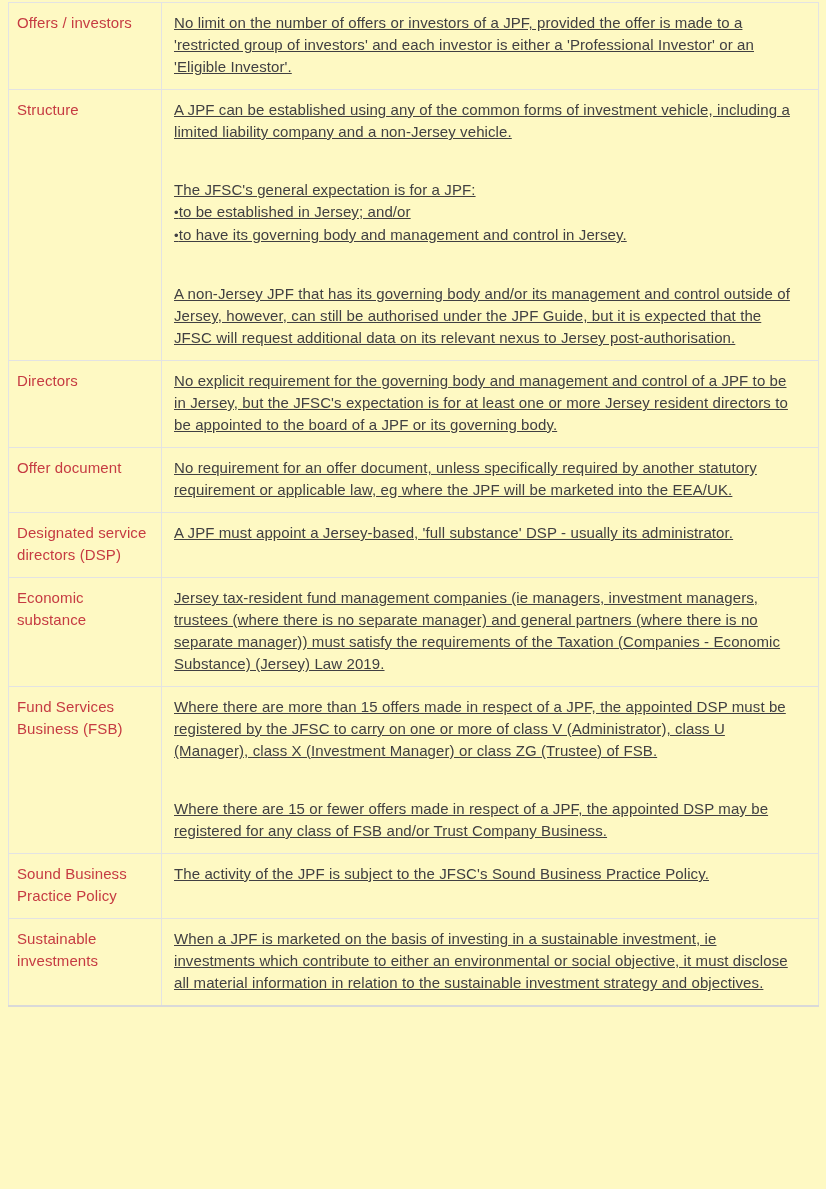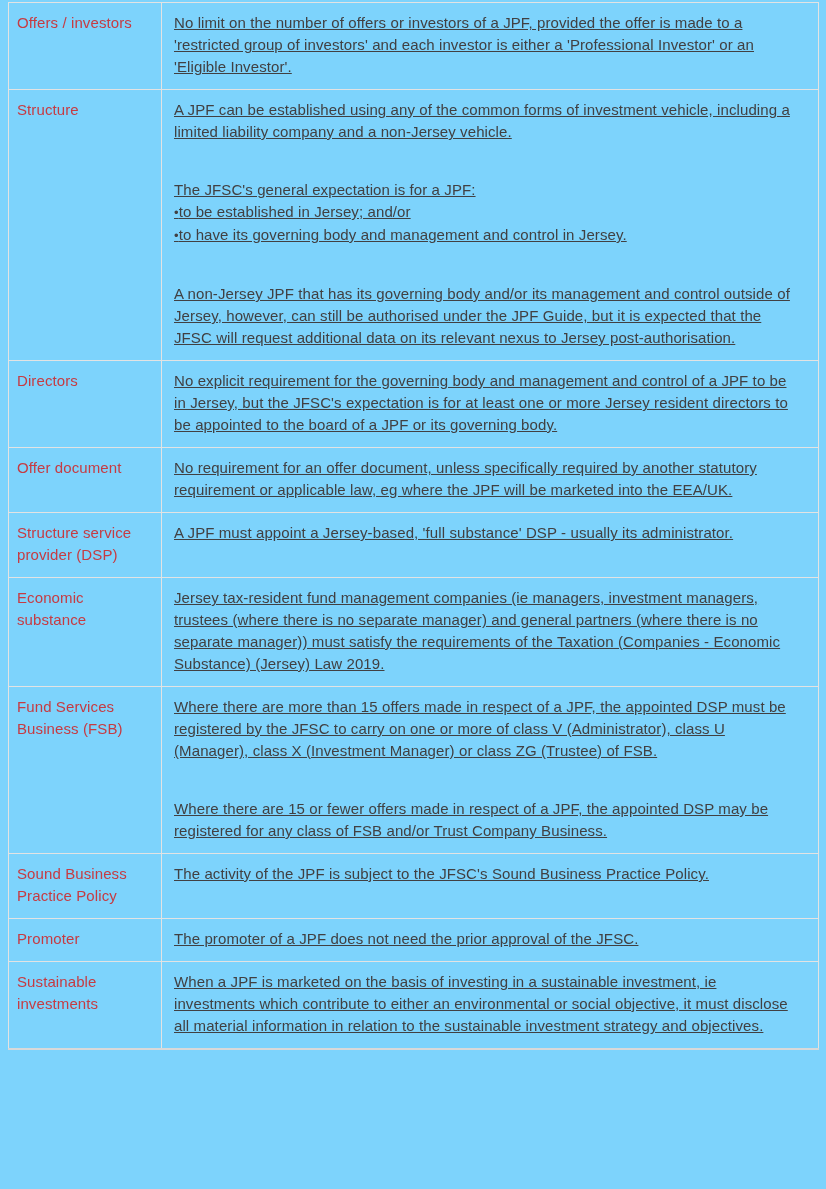--- a/index.html
+++ b/index.html
@@ -8,21 +8,21 @@
     padding: 0;
     background: #ffffff;
     width: 826px;
     height: 1189px;
     font-family: "Liberation Sans", "DejaVu Sans", sans-serif;
   }
   .page {
     position: relative;
     width: 826px;
     height: 1189px;
-    background: #7dd3fc;
+    background: #fef9c3;
     overflow: hidden;
   }
   table.doc-table {
     position: absolute;
     left: 8px;
     top: 2px;
     width: 811px;
     border-collapse: collapse;
     table-layout: fixed;
   }
@@ -91,21 +91,21 @@
             <p>No explicit requirement for the governing body and management and control of a JPF to be in Jersey, but the JFSC's expectation is for at least one or more Jersey resident directors to be appointed to the board of a JPF or its governing body.</p>
           </td>
         </tr>
         <tr>
           <td class="label-cell">Offer document</td>
           <td class="content-cell">
             <p>No requirement for an offer document, unless specifically required by another statutory requirement or applicable law, eg where the JPF will be marketed into the EEA/UK.</p>
           </td>
         </tr>
         <tr>
-          <td class="label-cell">Structure service provider (DSP)</td>
+          <td class="label-cell">Designated service directors (DSP)</td>
           <td class="content-cell">
             <p>A JPF must appoint a Jersey-based, 'full substance' DSP - usually its administrator.</p>
           </td>
         </tr>
         <tr>
           <td class="label-cell">Economic substance</td>
           <td class="content-cell">
             <p>Jersey tax-resident fund management companies (ie managers, investment managers, trustees (where there is no separate manager) and general partners (where there is no separate manager)) must satisfy the requirements of the Taxation (Companies - Economic Substance) (Jersey) Law 2019.</p>
           </td>
         </tr>
@@ -116,26 +116,20 @@
             <p>Where there are 15 or fewer offers made in respect of a JPF, the appointed DSP may be registered for any class of FSB and/or Trust Company Business.</p>
           </td>
         </tr>
         <tr>
           <td class="label-cell">Sound Business Practice Policy</td>
           <td class="content-cell">
             <p>The activity of the JPF is subject to the JFSC's Sound Business Practice Policy.</p>
           </td>
         </tr>
         <tr>
-          <td class="label-cell">Promoter</td>
-          <td class="content-cell">
-            <p>The promoter of a JPF does not need the prior approval of the JFSC.</p>
-          </td>
-        </tr>
-        <tr>
           <td class="label-cell">Sustainable investments</td>
           <td class="content-cell">
             <p>When a JPF is marketed on the basis of investing in a sustainable investment, ie investments which contribute to either an environmental or social objective, it must disclose all material information in relation to the sustainable investment strategy and objectives.</p>
           </td>
         </tr>
       </tbody>
   </table>
 </div>
 
 </body></html>

